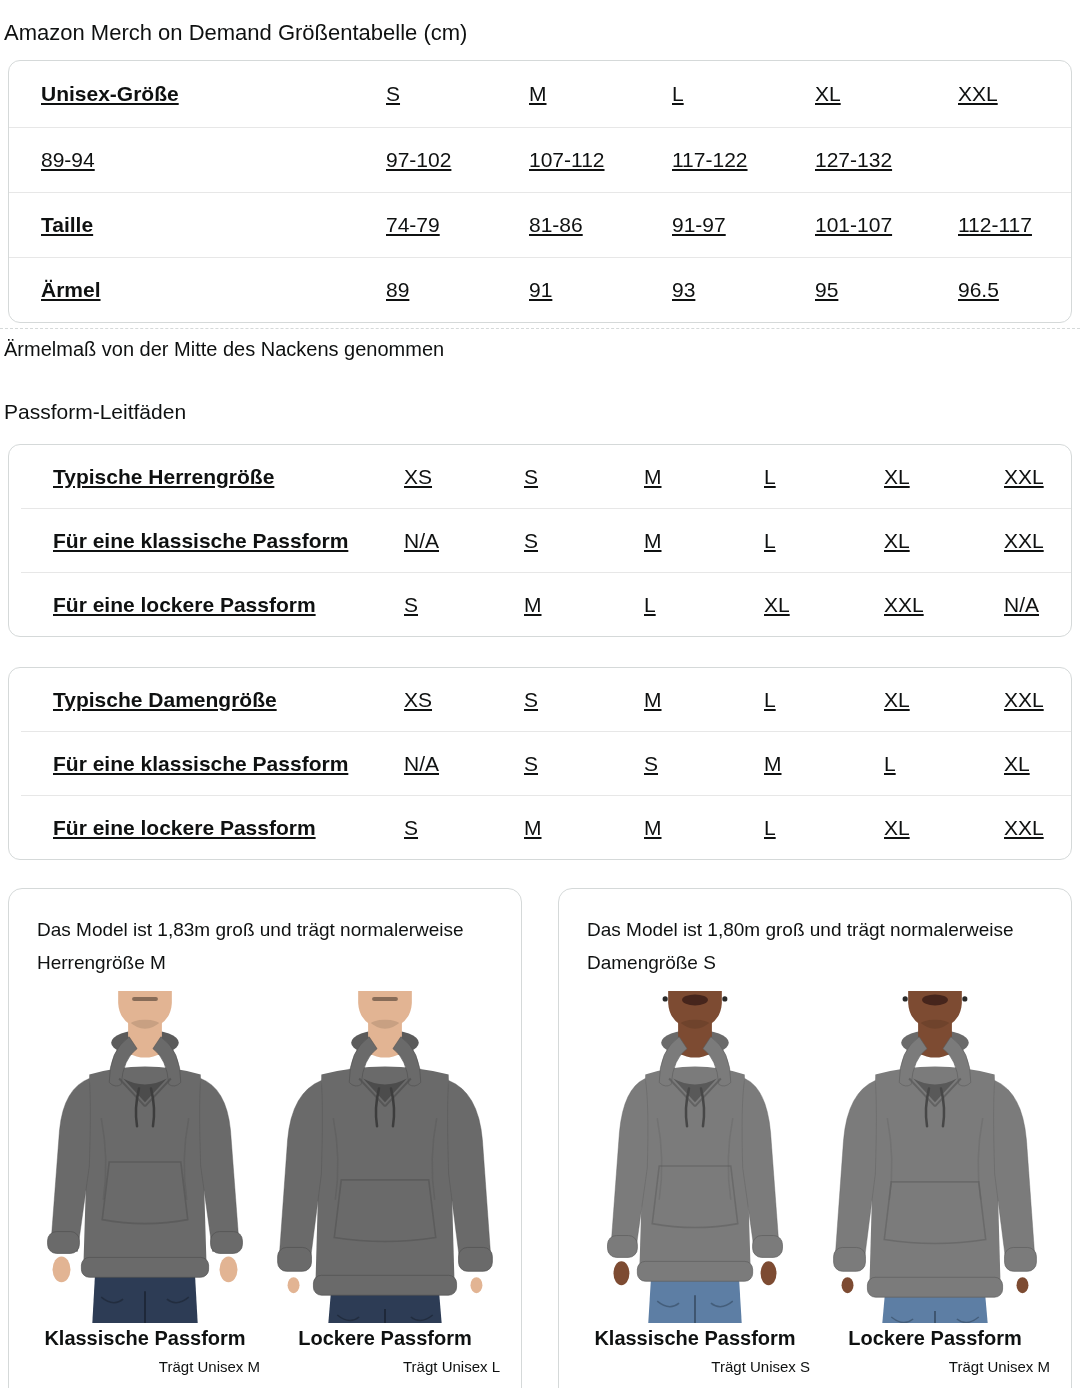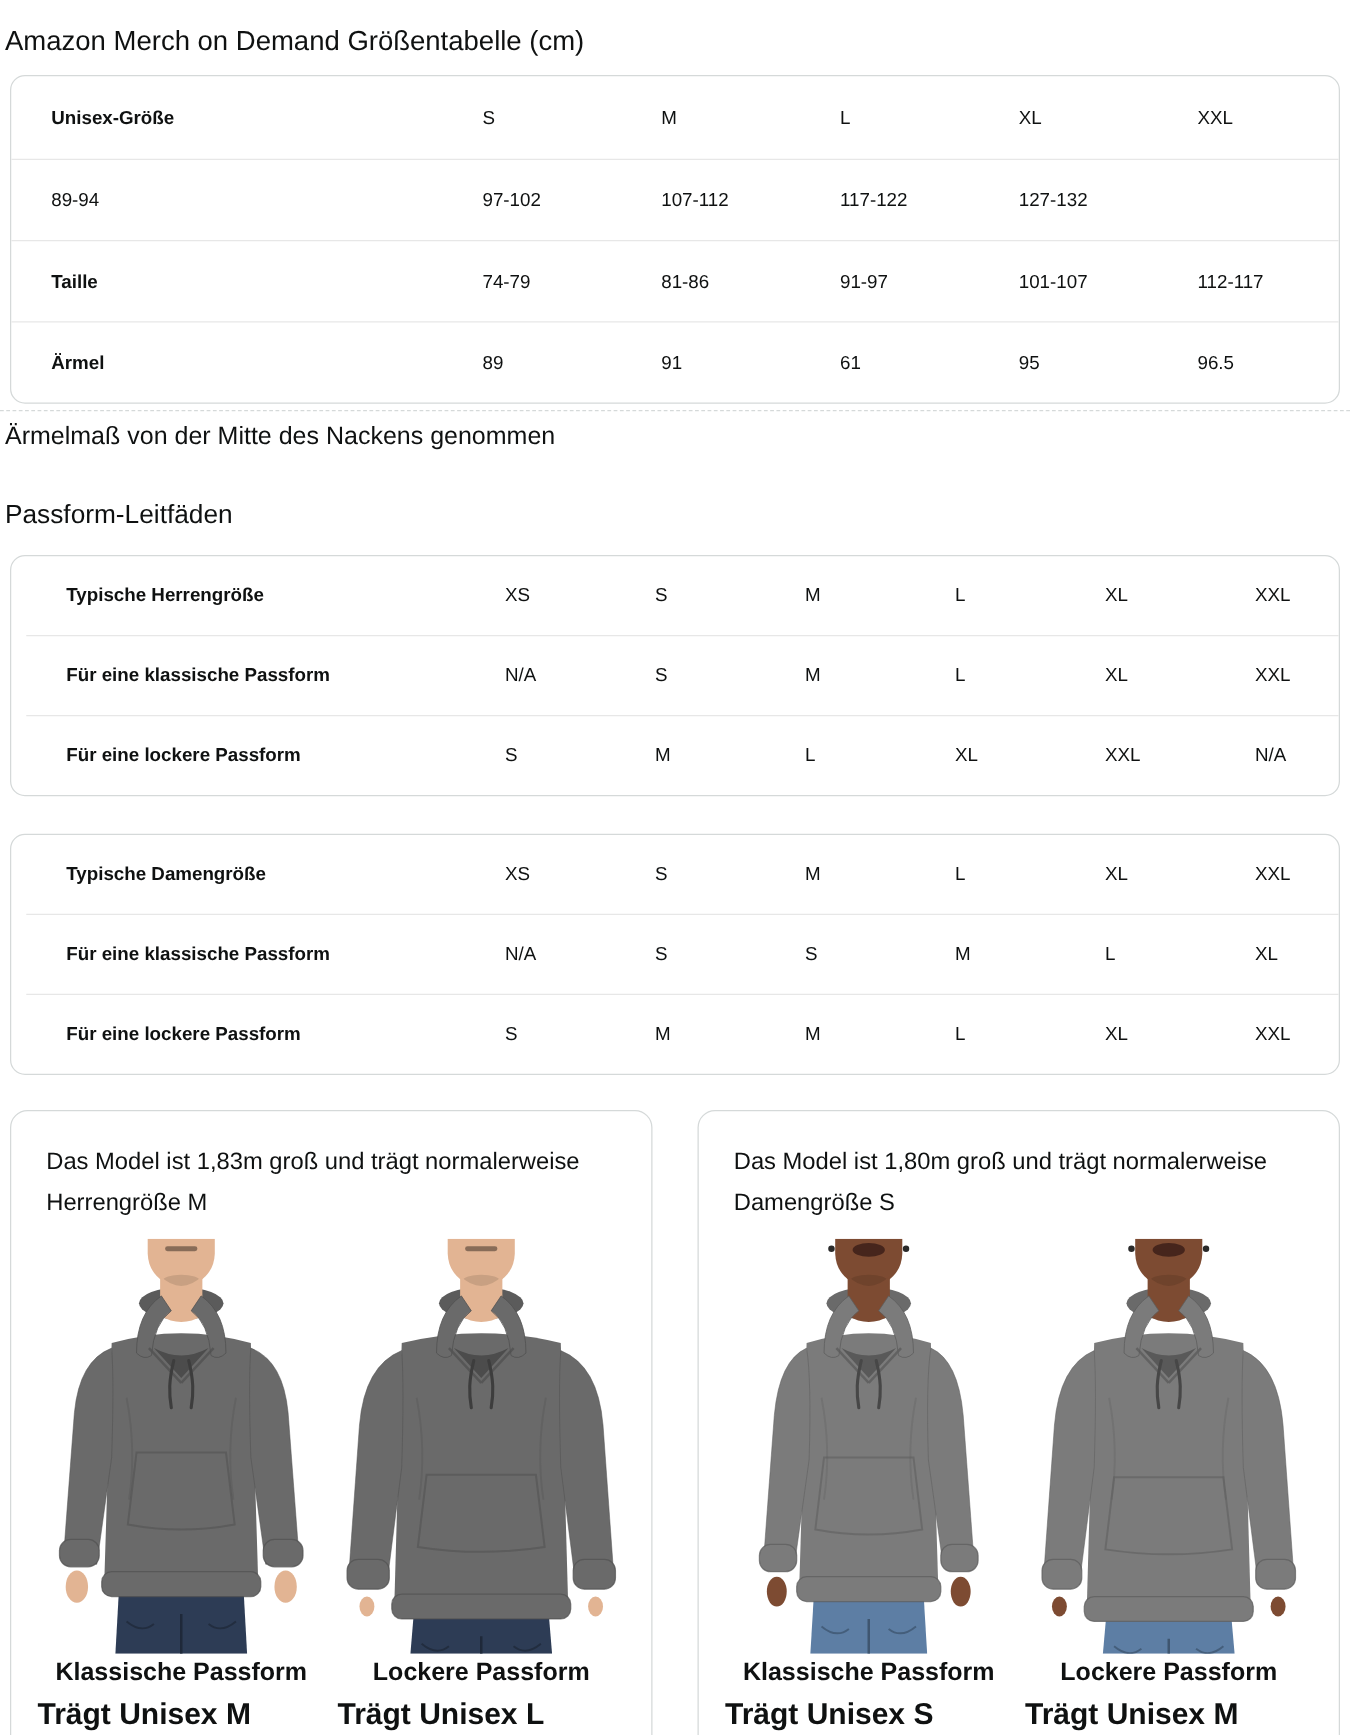--- a/index.html
+++ b/index.html
@@ -1,39 +1,39 @@
 <!DOCTYPE html>
 <html><head>
 <meta charset="utf-8">
 <style>
   html,body{margin:0;padding:0;background:#fff;}
   body{width:1080px;height:1388px;color:#0f1111;font-family:"Liberation Sans",sans-serif;overflow:hidden;}
   .title{font-size:22px;font-weight:400;margin:0;padding:20px 0 0 4px;}
   .table{margin:14px 8px 0;border:1px solid #d5d9d9;border-radius:12px;overflow:hidden;background:#fff;}
-  .trow{display:grid;align-items:center;padding-left:32px;height:64px;font-size:15px;}
+  .trow{display:grid;align-items:center;padding-left:32px;height:64px;font-size:21px;text-decoration:underline;}
   .trow + .trow{border-top:1px solid #e7e7e7;}
   .thead{height:66px;}
   .sizegrid .trow{grid-template-columns:345px repeat(5,143px);}
   .fitgrid .trow{grid-template-columns:351px repeat(6,120px);height:63px;}
   .tlabel{font-weight:700;white-space:nowrap;}
   .tcell{white-space:nowrap;}
   .divider{border:none;border-top:1px dashed #d5d9d9;margin:5px 0 0;}
   .note{font-size:20px;margin:9px 0 0 4px;}
   .subhead{font-size:21px;margin:39px 0 0 4px;}
   #fit-tables .table{margin-top:20px;padding-left:12px;}
   #fit-tables .table.mt30{margin-top:30px;}
   .cards{display:flex;gap:36px;margin:28px 8px 0;}
   .card{flex:1;min-height:527px;border:1px solid #d5d9d9;border-radius:14px;padding:24px 18px 16px;box-sizing:border-box;background:#fff;}
   .desc{font-size:19px;line-height:33px;margin:0 0 0 10px;font-weight:400;}
   .photos{display:flex;gap:10px;margin-top:12px;justify-content:center;}
   .figure{margin:0;width:230px;}
   .photo{width:230px;height:332px;}
   .photo svg{width:100%;height:100%;display:block;}
   .cap{font-size:20px;font-weight:700;text-align:center;margin-top:4px;white-space:nowrap;}
-  .sub{font-size:24px;font-weight:700;text-align:left;margin-top:8px;white-space:nowrap;}
+  .sub{font-size:15px;font-weight:400;text-align:right;margin-top:8px;white-space:nowrap;}
 </style>
 </head>
 <body>
 
 <h1 class="title">Amazon Merch on Demand Größentabelle (cm)</h1>
 
 <div class="table sizegrid" id="size-table">
     <div class="trow thead">
       <span class="tlabel">Unisex-Größe</span>
       <span class="tcell">S</span>
@@ -54,21 +54,21 @@
       <span class="tcell">74-79</span>
       <span class="tcell">81-86</span>
       <span class="tcell">91-97</span>
       <span class="tcell">101-107</span>
       <span class="tcell">112-117</span>
     </div>
     <div class="trow">
       <span class="tlabel">Ärmel</span>
       <span class="tcell">89</span>
       <span class="tcell">91</span>
-      <span class="tcell">61</span>
+      <span class="tcell">93</span>
       <span class="tcell">95</span>
       <span class="tcell">96.5</span>
     </div>
   </div>
 
 <hr class="divider">
 
 <p class="note">Ärmelmaß von der Mitte des Nackens genommen</p>
 
 <p class="subhead">Passform-Leitfäden</p>

